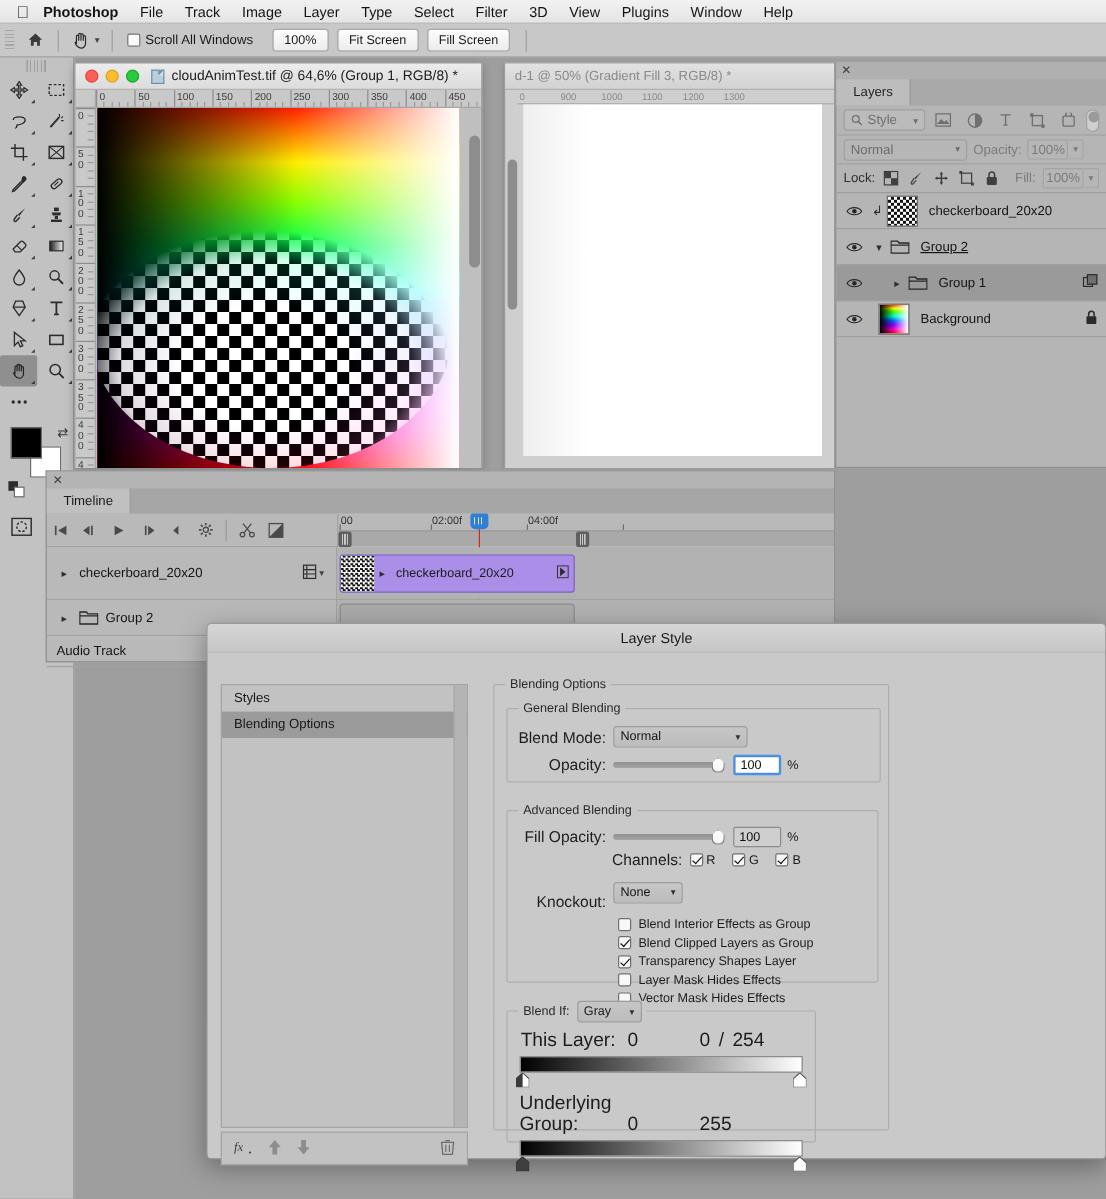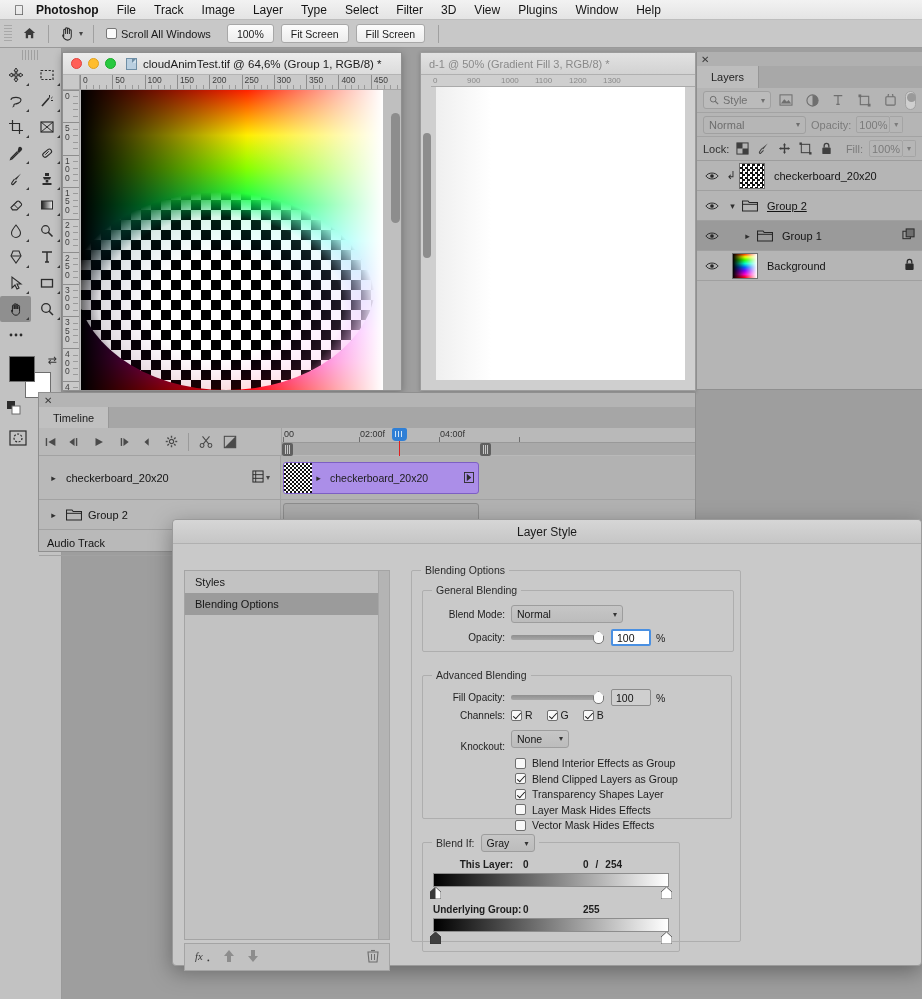--- a/index.html
+++ b/index.html
@@ -261,21 +261,21 @@
   .styles-footer{
     position:absolute;left:11px;top:399px;width:206px;height:28px;
     background:#c2c2c2;border:1px solid #a4a4a4;display:flex;align-items:center;gap:12px;padding:0 10px;
   }
   .sf-trash{margin-left:auto;}
 
   .grp{position:absolute;border:1px solid #aeaeae;border-radius:2px;}
   .grp-title{position:absolute;top:-7px;left:9px;background:#c9c9c9;padding:0 4px;font-size:10.5px;color:#2a2a2a;}
 
   .frm-row{display:flex;align-items:center;margin-bottom:6px;}
-  .frm-lbl{font-size:10px;color:#1d1d1d;text-align:right;}
+  .frm-lbl{font-size:13px;color:#1d1d1d;text-align:right;}
   .sel-box{
     height:18px;background:linear-gradient(#c6c6c6,#bcbcbc);
     border:1px solid #9d9d9d;border-radius:3px;
     display:flex;align-items:center;padding:0 5px;font-size:10.5px;color:#151515;
   }
   .sel-box .caret{margin-left:auto;padding-left:8px;font-size:8px;color:#333;}
   .slider-track{height:5px;background:linear-gradient(#8f8f8f,#a6a6a6);border-radius:2px;position:relative;}
   .slider-knob{
     position:absolute;top:-4px;width:11px;height:13px;background:#fbfbfb;border:1px solid #777;
     border-radius:2px 2px 5px 5px;
@@ -292,21 +292,21 @@
     position:relative;flex:none;
   }
   .cbx.on:after{
     content:"";position:absolute;left:3px;top:0px;width:3px;height:7px;
     border:solid #1a1a1a;border-width:0 1.6px 1.6px 0;transform:rotate(42deg);
   }
   .cbx-row{display:flex;align-items:center;gap:6px;margin-bottom:3.5px;font-size:10.5px;color:#1d1d1d;}
   .chan-chk{display:flex;align-items:center;gap:3px;font-size:10.5px;}
 
   .blendif-grad{height:14px;border:1px solid #8d8d8d;}
-  .bi-labels{display:flex;align-items:flex-end;font-size:10px;color:#1d1d1d;font-weight:bold;}
+  .bi-labels{display:flex;align-items:flex-end;font-size:16px;color:#1d1d1d;}
   .bi-knob-row{position:relative;height:13px;}
   .bi-knob{position:absolute;top:0;width:11px;height:12px;}
 </style>
 </head>
 <body>
 
 <div id="menubar">
   <div class="apple-logo"></div>
   <div class="menu-item bold">Photoshop</div>
   <div class="menu-item">File</div>
@@ -1122,21 +1122,21 @@
         <div class="frm-row" style="margin:13px 0 0 0;align-items:center;">
           <span class="frm-lbl" style="width:88px;padding-right:6px;">Fill Opacity:</span>
           <div style="width:92px;position:relative;">
             <div class="slider-track"></div>
             <div class="slider-knob" style="left:82px"></div>
           </div>
           <div class="txt-field" style="width:40px;margin-left:8px;background:#cfcfcf;">100</div>
           <span class="pct" style="margin-left:5px">%</span>
         </div>
 
-        <div class="frm-row" style="margin:3px 0 0 0;align-items:center;">
+        <div class="frm-row" style="margin:3px 0 0 0;align-items:center;justify-content:center;">
           <span class="frm-lbl" style="width:88px;padding-right:6px;">Channels:</span>
           <span class="chan-chk">
             <span class="cbx on"></span>
             <span>R</span>
           </span>
           <span style="width:14px"></span>
           <span class="chan-chk">
             <span class="cbx on"></span>
             <span>G</span>
           </span>

